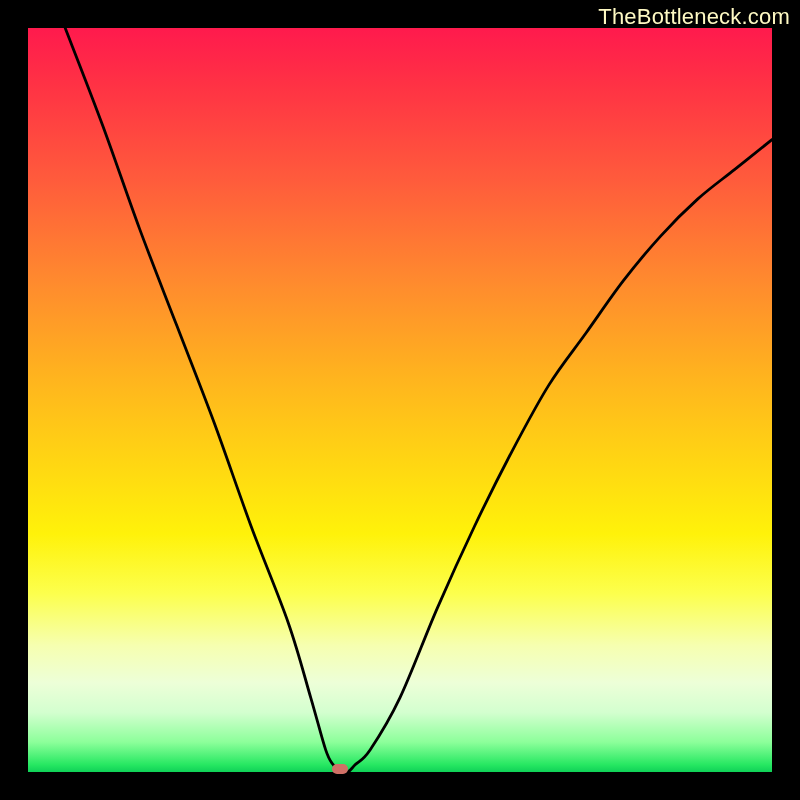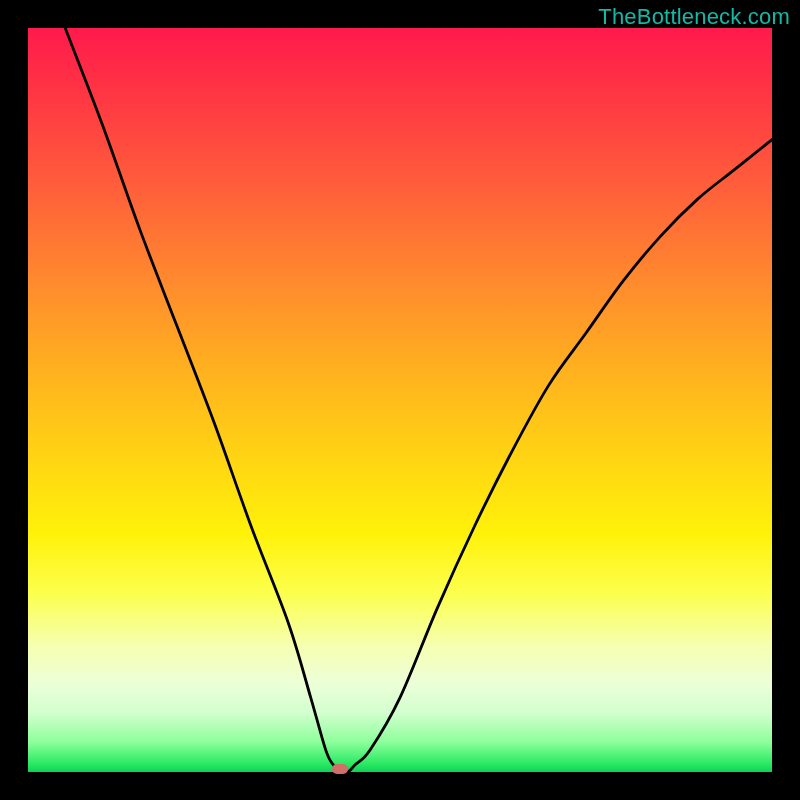--- a/index.html
+++ b/index.html
@@ -41,21 +41,21 @@
       #d3ffcf 92%,
       #8cff9a 96%,
       #27e862 99%,
       #0fd157 100%
     );
   }
   .watermark {
     position: absolute;
     top: 4px;
     right: 10px;
-    color: #14b8a6;
+    color: #fef9c3;
     font-size: 22px;
     font-weight: 500;
     letter-spacing: 0.2px;
     user-select: none;
   }
   svg.curve {
     position: absolute;
     left: 0;
     top: 0;
     width: 744px;

